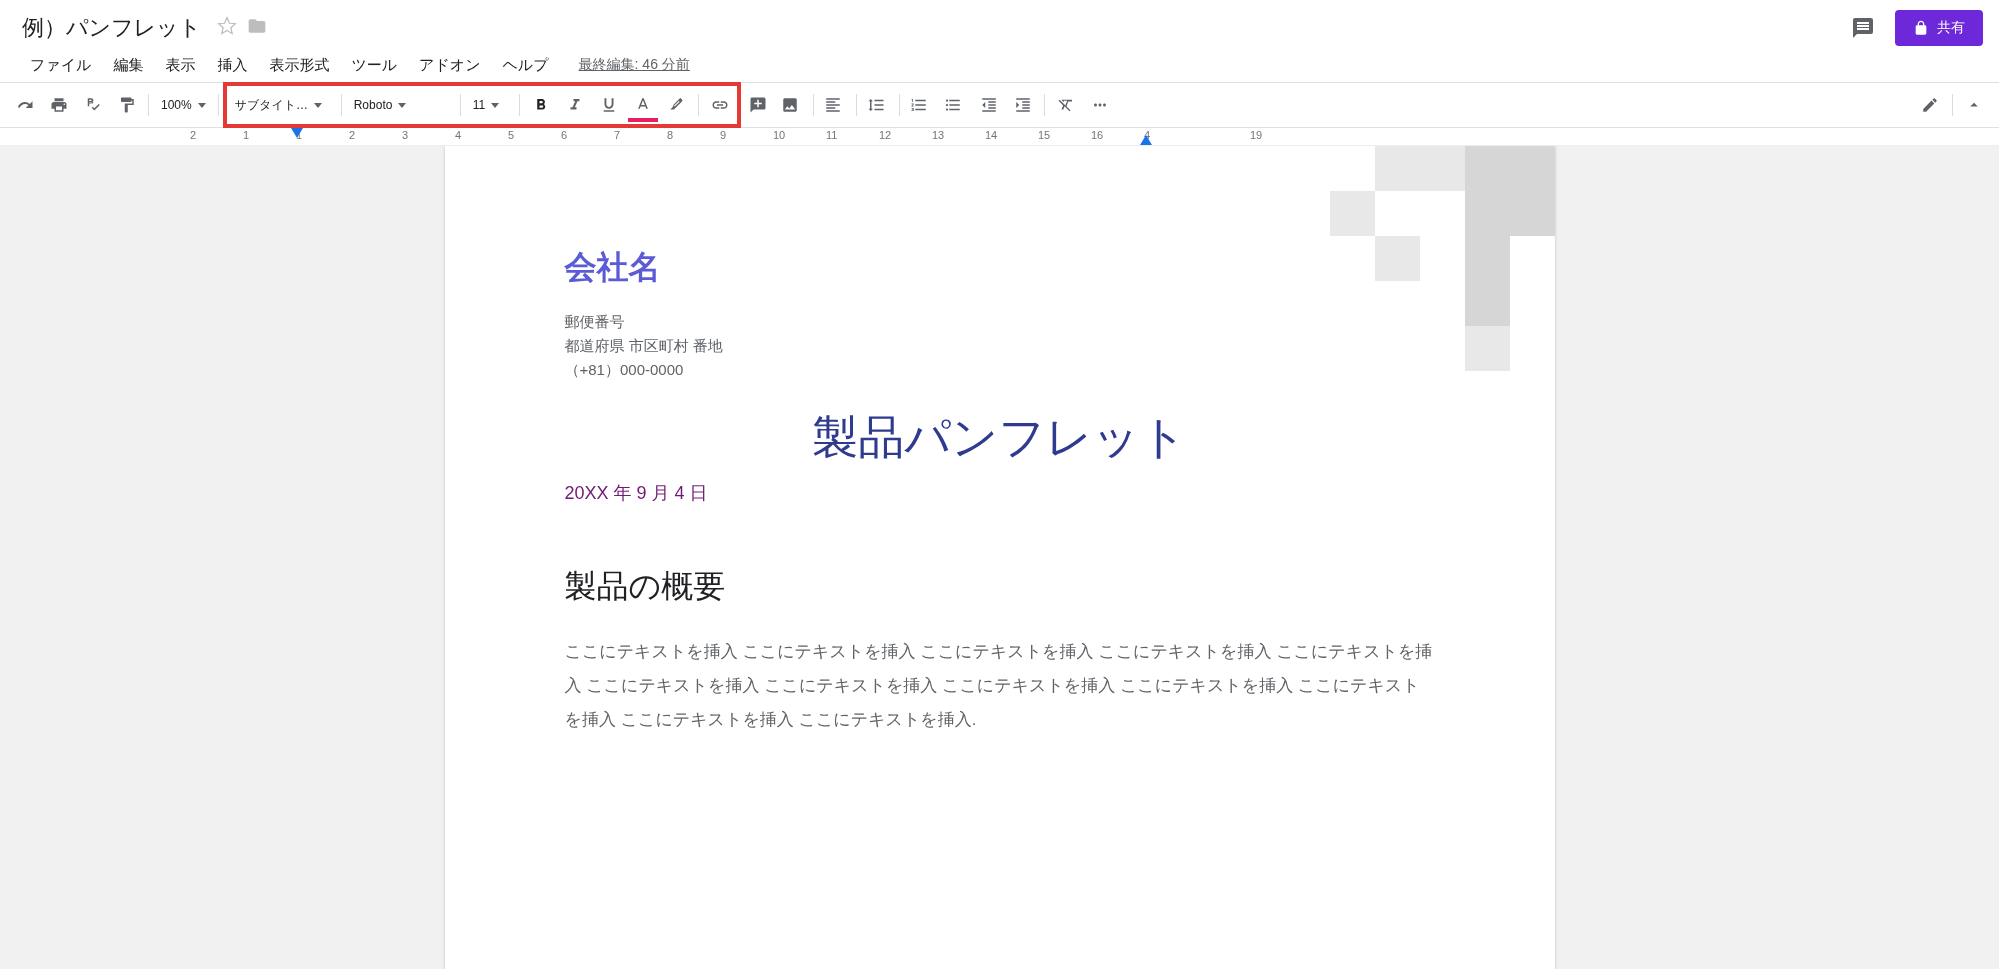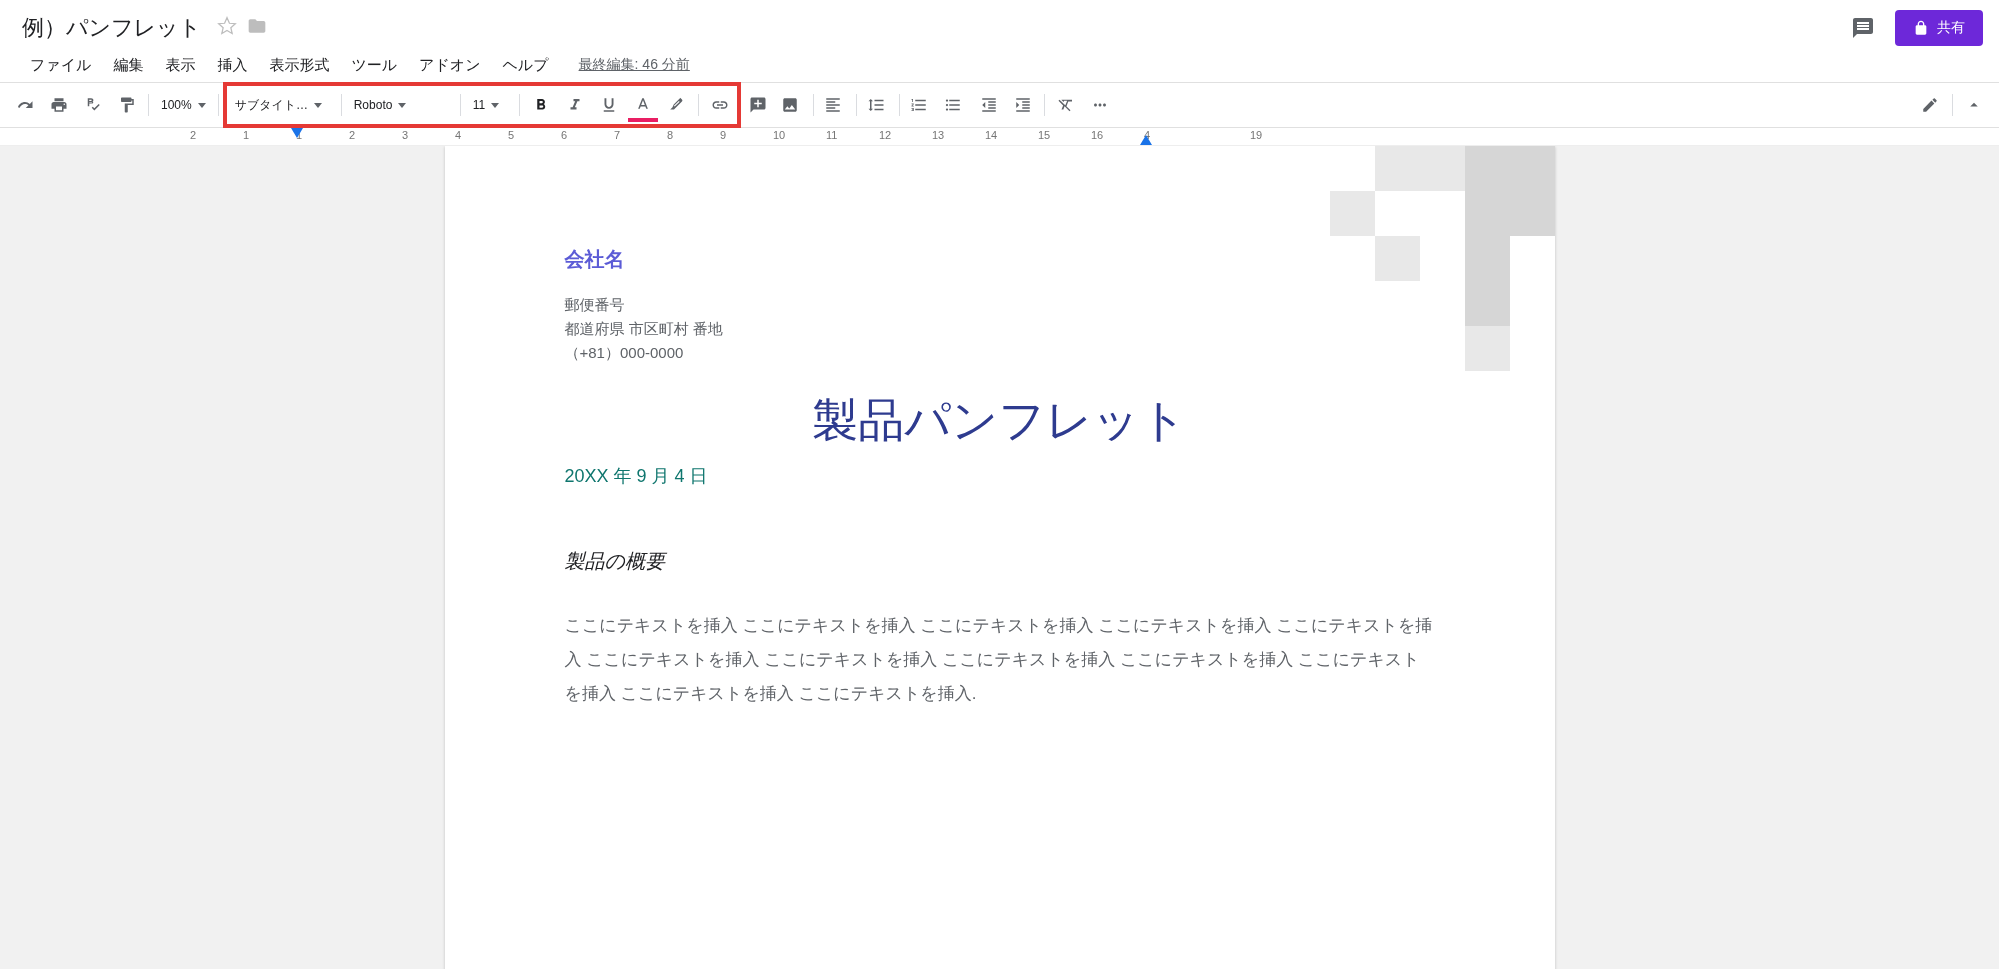--- a/index.html
+++ b/index.html
@@ -34,25 +34,25 @@
 .ruler { height:18px; background:#fff; position:relative; border-bottom:1px solid #eee; font-size:10px; color:#757575; overflow:hidden; }
 .ruler-inner { position:absolute; left:0; top:0; height:100%; display:flex; align-items:flex-end; }
 .ruler-num { position:absolute; top:1px; font-size:11px; }
 .ruler-marker { position:absolute; width:0; height:0; }
 .ruler-marker.down { border-left:6px solid transparent; border-right:6px solid transparent; border-top:10px solid #1a73e8; top:0; }
 .ruler-marker.up { border-left:6px solid transparent; border-right:6px solid transparent; border-bottom:10px solid #1a73e8; bottom:0; }
 .canvas { background:#f1f1f1; height: calc(969px - 40px - 34px - 46px - 18px - 8px); overflow:auto; position:relative; padding-top:0; }
 .page { width:1110px; min-height:1400px; background:#fff; margin: 0 auto; box-shadow: 0 1px 3px rgba(0,0,0,0.2); position:relative; padding: 100px 120px; }
 .corner-deco { position:absolute; top:0; right:0; width:270px; height:270px; }
 .corner-deco .sq { position:absolute; background:#e8e8e8; }
-.company-name { color:#5b5bd6; font-size:20px; font-weight:700; margin-bottom:20px; }
+.company-name { color:#5b5bd6; font-size:32px; font-weight:700; margin-bottom:20px; }
 .addr { color:#5f6368; font-size:15px; line-height:1.6; margin-bottom:25px; }
 .doc-heading { color:#2e3b8f; font-size:46px; font-weight:400; margin-bottom:12px;text-align:center; }
-.doc-date { color:#0f766e; font-size:18px; margin-bottom:60px; }
-.section-h { font-size:20px; font-weight:500; color:#202124; margin-bottom:34px;font-style:italic; }
+.doc-date { color:#701a75; font-size:18px; margin-bottom:60px; }
+.section-h { font-size:32px; font-weight:500; color:#202124; margin-bottom:26px; }
 .body-text { color:#5f6368; font-size:17px; line-height:2; }
 </style>
 </head>
 <body>
 
 <div class="header">
   <div class="title-row">
     <span class="doc-title">例）パンフレット</span>
     <span><svg class="star-icon" viewBox="0 0 24 24">
           <path d="M12 17.3l6.2 3.7-1.6-7 5.4-4.7-7.1-.6L12 2 9.1 8.7 2 9.3l5.4 4.7-1.6 7z" fill="none" stroke="#bdbdbd" stroke-width="1.5"></path>

